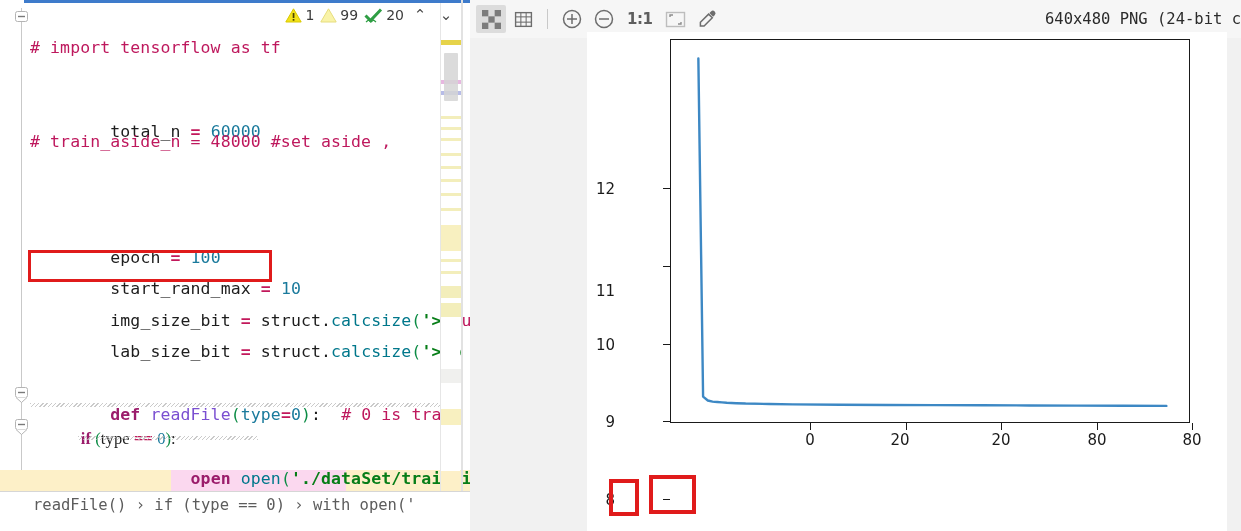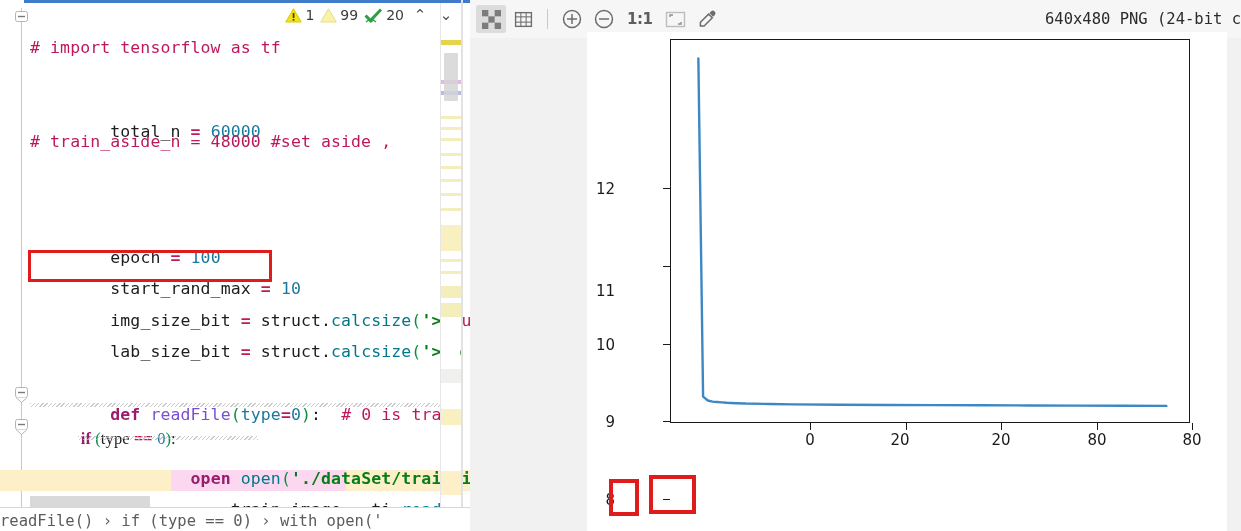--- a/index.html
+++ b/index.html
@@ -106,26 +106,26 @@
     font-size: 14px; color: #3c3c3c;
   }
   #inspect-bar .grp { display: flex; align-items: center; gap: 3px; }
   #inspect-bar .chev {
     width: 20px; text-align: center; color: #4a4a4a;
     font-size: 15px; font-family: "DejaVu Sans", sans-serif;
   }
 
   
   #breadcrumb {
-    position: absolute; left: 0; bottom: 0; width: 470px; height: 24px;
+    position: absolute; left: 0; bottom: 0; width: 470px; height: 40px;
     background: #ffffff;
     border-top: 1px solid #d6d6d6;
     font-family: "DejaVu Sans Mono", monospace;
     font-size: 15.5px; color: #5c5c5c;
-    line-height: 26px;
+    padding-left: 33px; line-height: 26px;
     white-space: nowrap; overflow: hidden;
   }
 
   
   #hscroll {
     position: absolute; left: 30px; bottom: 24px;
     width: 120px; height: 11px; background: #d9d9d9;
   }
 
   

